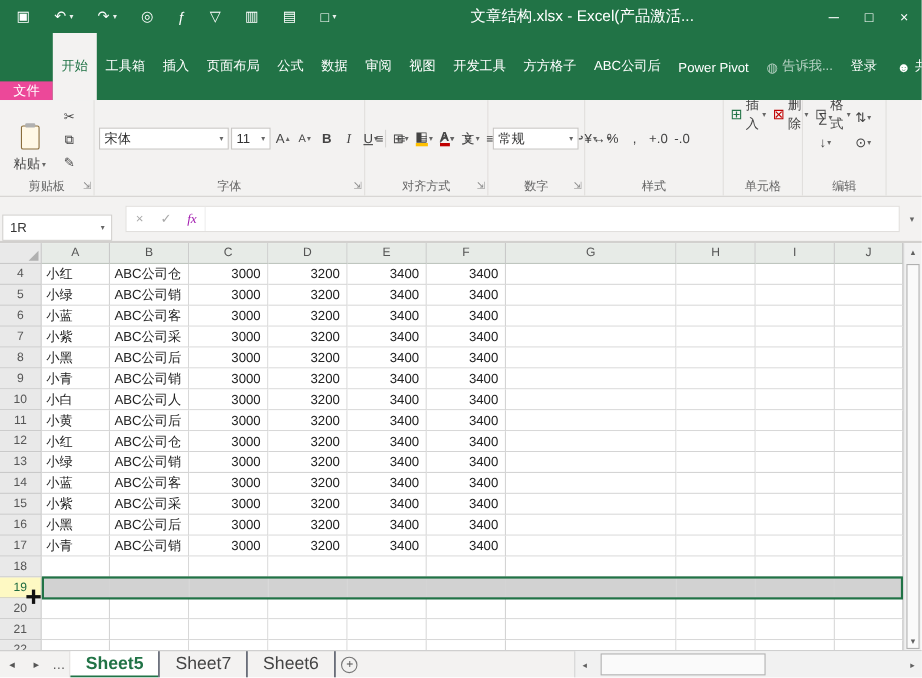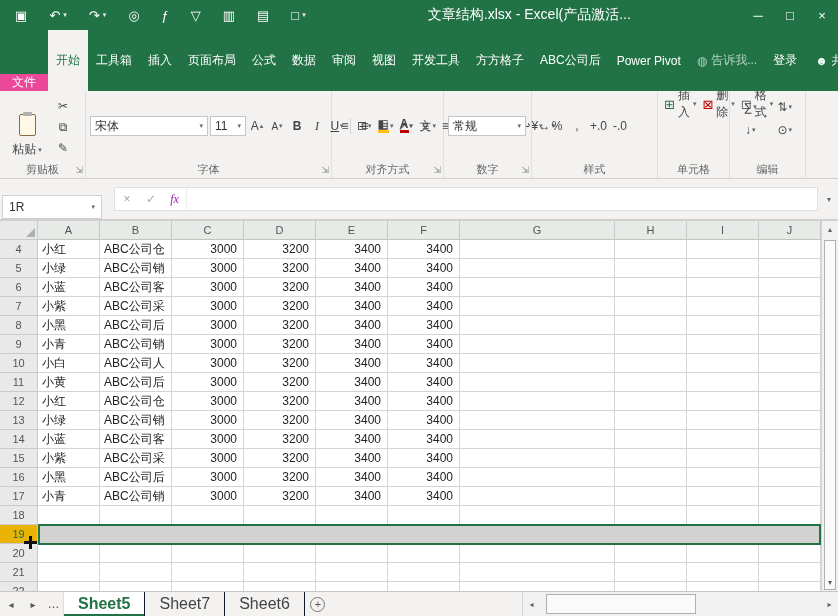--- a/index.html
+++ b/index.html
@@ -80,21 +80,21 @@
         grid-template-columns:38px 62px 72px 72px 72px 72px 72px 155px 72px 72px 1fr;
         grid-auto-rows:19px;}
   .gc{border-right:1px solid #d4d4d4;border-bottom:1px solid #d4d4d4;overflow:hidden;white-space:nowrap;
       font-size:12px;line-height:18px;padding:0 4px;color:#222;background:#fff;}
   .colhdr{background:#e7ebe7;border-right:1px solid #c9c9c9;border-bottom:1px solid #bfc6bf;color:#555;text-align:center;font-size:11px;}
   .rowhdr{background:#e9e9e9;border-right:1px solid #c9c9c9;border-bottom:1px solid #c9c9c9;color:#555;text-align:center;font-size:11px;}
   .corner{background:#e9e9e9;border-right:1px solid #c9c9c9;border-bottom:1px solid #c9c9c9;position:relative;}
   .corner .tri{position:absolute;right:2px;bottom:2px;width:0;height:0;border-left:9px solid transparent;border-bottom:9px solid #b0b0b0;}
   .cell.num{text-align:right;padding-right:6px;}
   .cell.selcell{background:#d2d2d2;}
-  .rowhdr.selhdr{background:#eab308;color:#1e6b41;}
+  .rowhdr.selhdr{background:#fef9c3;color:#1e6b41;}
   .seloverlay{position:absolute;left:38px;right:17px;top:303px;height:21px;border:2px solid #217346;pointer-events:none;}
   .cross{position:absolute;left:24px;top:315px;width:13px;height:13px;pointer-events:none;}
   .cross::before{content:"";position:absolute;left:0;top:5px;width:13px;height:3px;background:#111;}
   .cross::after{content:"";position:absolute;left:5px;top:0;width:3px;height:13px;background:#111;}
 
   .vscroll{position:absolute;top:0;right:0;width:17px;bottom:0;background:#f1f1f1;border-left:1px solid #d4d4d4;}
   .varrow{height:17px;display:flex;align-items:center;justify-content:center;color:#606060;font-size:8px;}
   .varrow.bottom{position:absolute;bottom:0;left:0;right:0;}
   .vthumb{position:absolute;left:2px;right:2px;top:19px;height:350px;background:#fafafa;border:1px solid #b0b0b0;}
 

